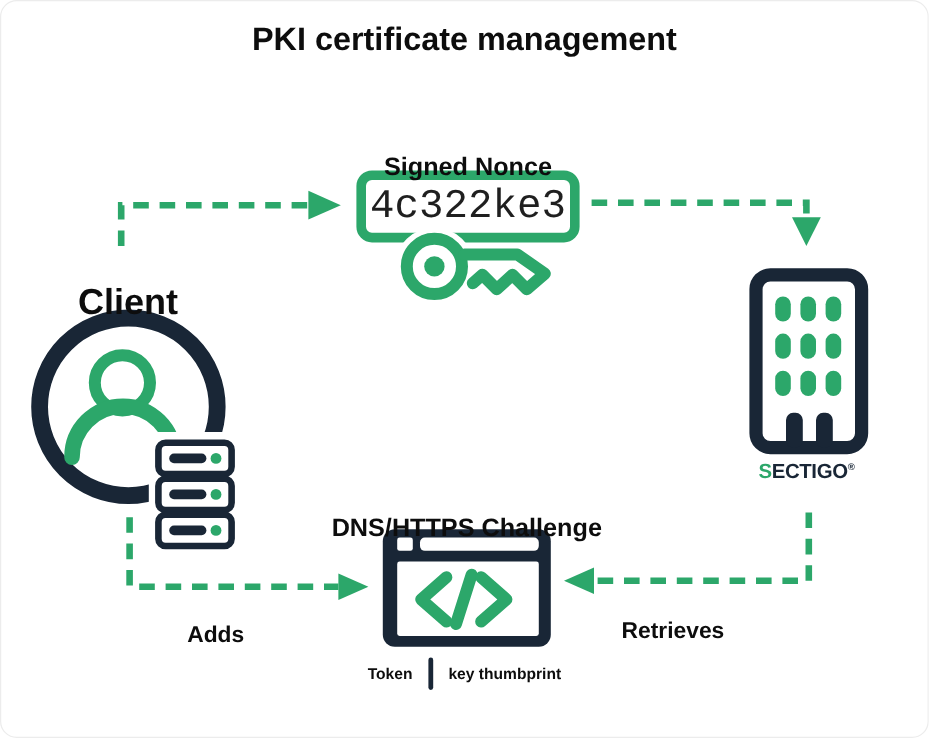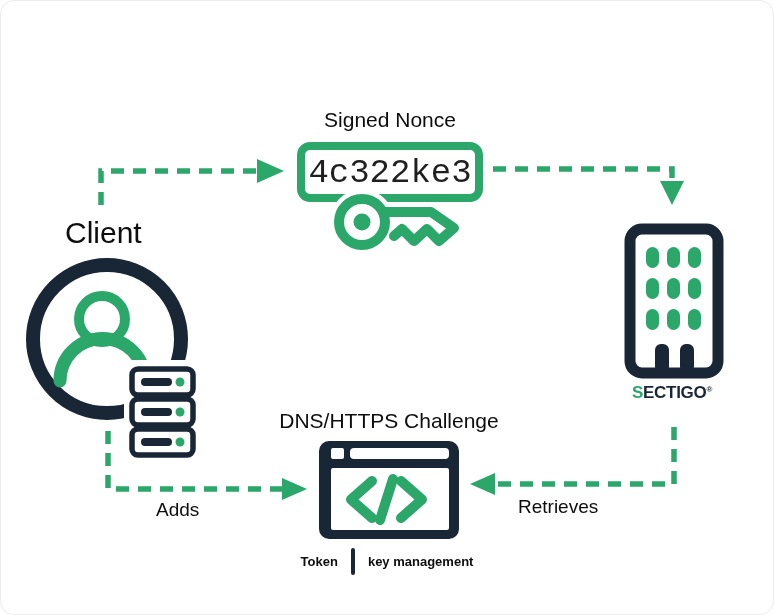--- a/index.html
+++ b/index.html
@@ -7,21 +7,21 @@
     --navy:#192636;
     --text:#0d0d0d;
   }
   html,body{margin:0;padding:0;background:#fff;}
   .stage{
     position:relative;width:774px;height:615px;background:#fff;
     font-family:"Liberation Sans",sans-serif;overflow:hidden;
     border:1px solid #ececec;border-radius:14px;box-sizing:border-box;
   }
   .overlay{position:absolute;left:0;top:0;width:774px;height:615px;}
-  .lbl{position:absolute;font-weight:normal;color:var(--text);white-space:nowrap;}
+  .lbl{position:absolute;font-weight:bold;color:var(--text);white-space:nowrap;margin-top:20px;}
   .title{
     position:absolute;top:17px;left:0;right:0;text-align:center;
     font-size:27px;line-height:31px;font-weight:bold;color:var(--text);
   }
   .nonce-label{top:107px;left:289px;width:200px;text-align:center;font-size:21px;}
   .nonce-value{
     position:absolute;top:147px;left:300px;width:178px;height:50px;line-height:50px;
     text-align:center;font-family:Liberation Mono, monospace;font-size:34px;color:#1f1f1f;
   }
   .client-label{top:215px;left:64px;font-size:30px;}
@@ -128,32 +128,33 @@
       <rect x="349" y="447" width="99" height="11" rx="4" fill="#fff"></rect>
       <g>
         <path class="g-stroke" d="M371,480 L350,498.5 L371,517" stroke-width="10"></path>
         <path class="g-stroke" d="M392,478 L379,519" stroke-width="10"></path>
         <path class="g-stroke" d="M400,480 L421,498.5 L400,517" stroke-width="10"></path>
       </g>
     </g>
   </svg>
 
   <div class="title">
+    <div>PKI certificate management</div>
   </div>
 
   <div class="lbl nonce-label">Signed Nonce</div>
   <div class="nonce-value">4c322ke3</div>
 
   <div class="lbl client-label">Client</div>
 
   <div class="sectigo"><span class="s">S</span><span>ECTIGO</span><sup>®</sup></div>
 
   <div class="lbl challenge-label">DNS/HTTPS Challenge</div>
   <div class="lbl adds-label">Adds</div>
   <div class="lbl retrieves-label">Retrieves</div>
 
   <div class="footer">
     <span>Token</span>
     <span class="footer-divider"></span>
-    <span>key management</span>
+    <span>key thumbprint</span>
   </div>
 
 </div>
 
 </body></html>

